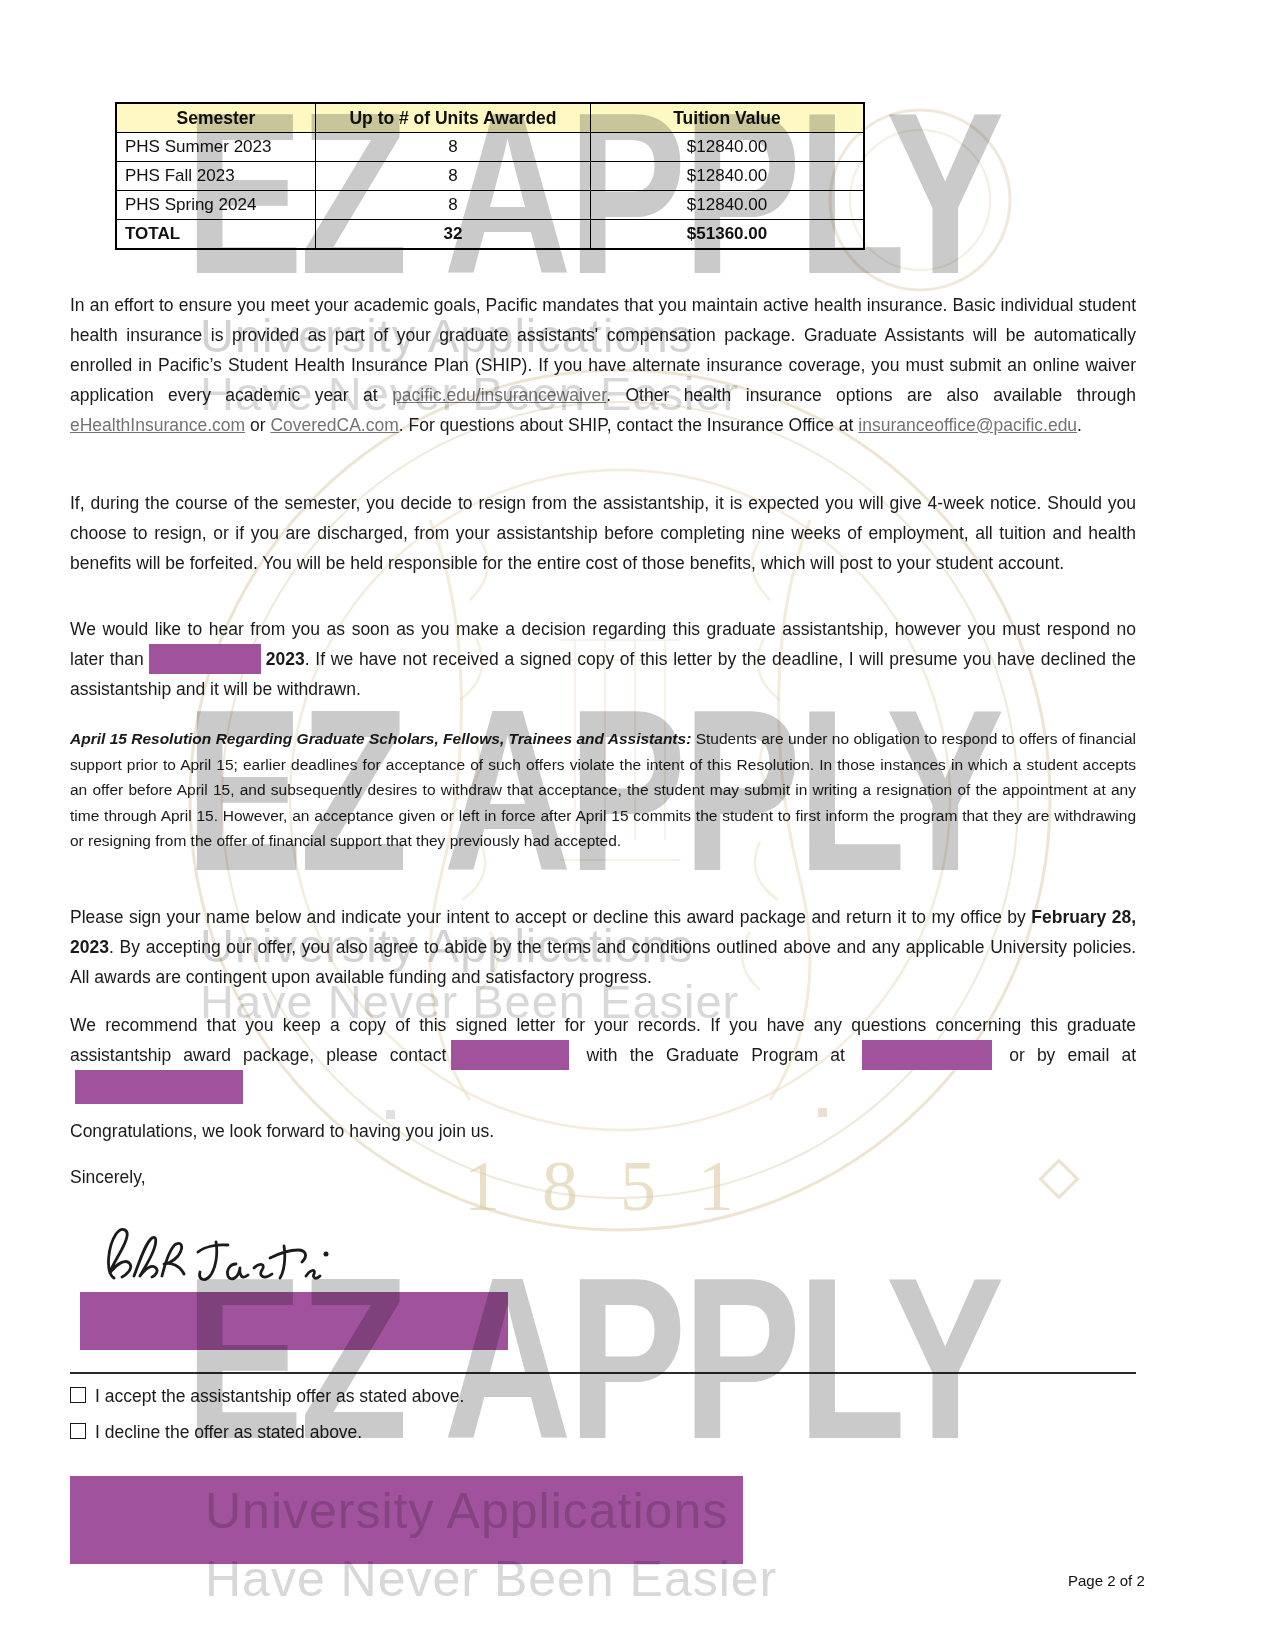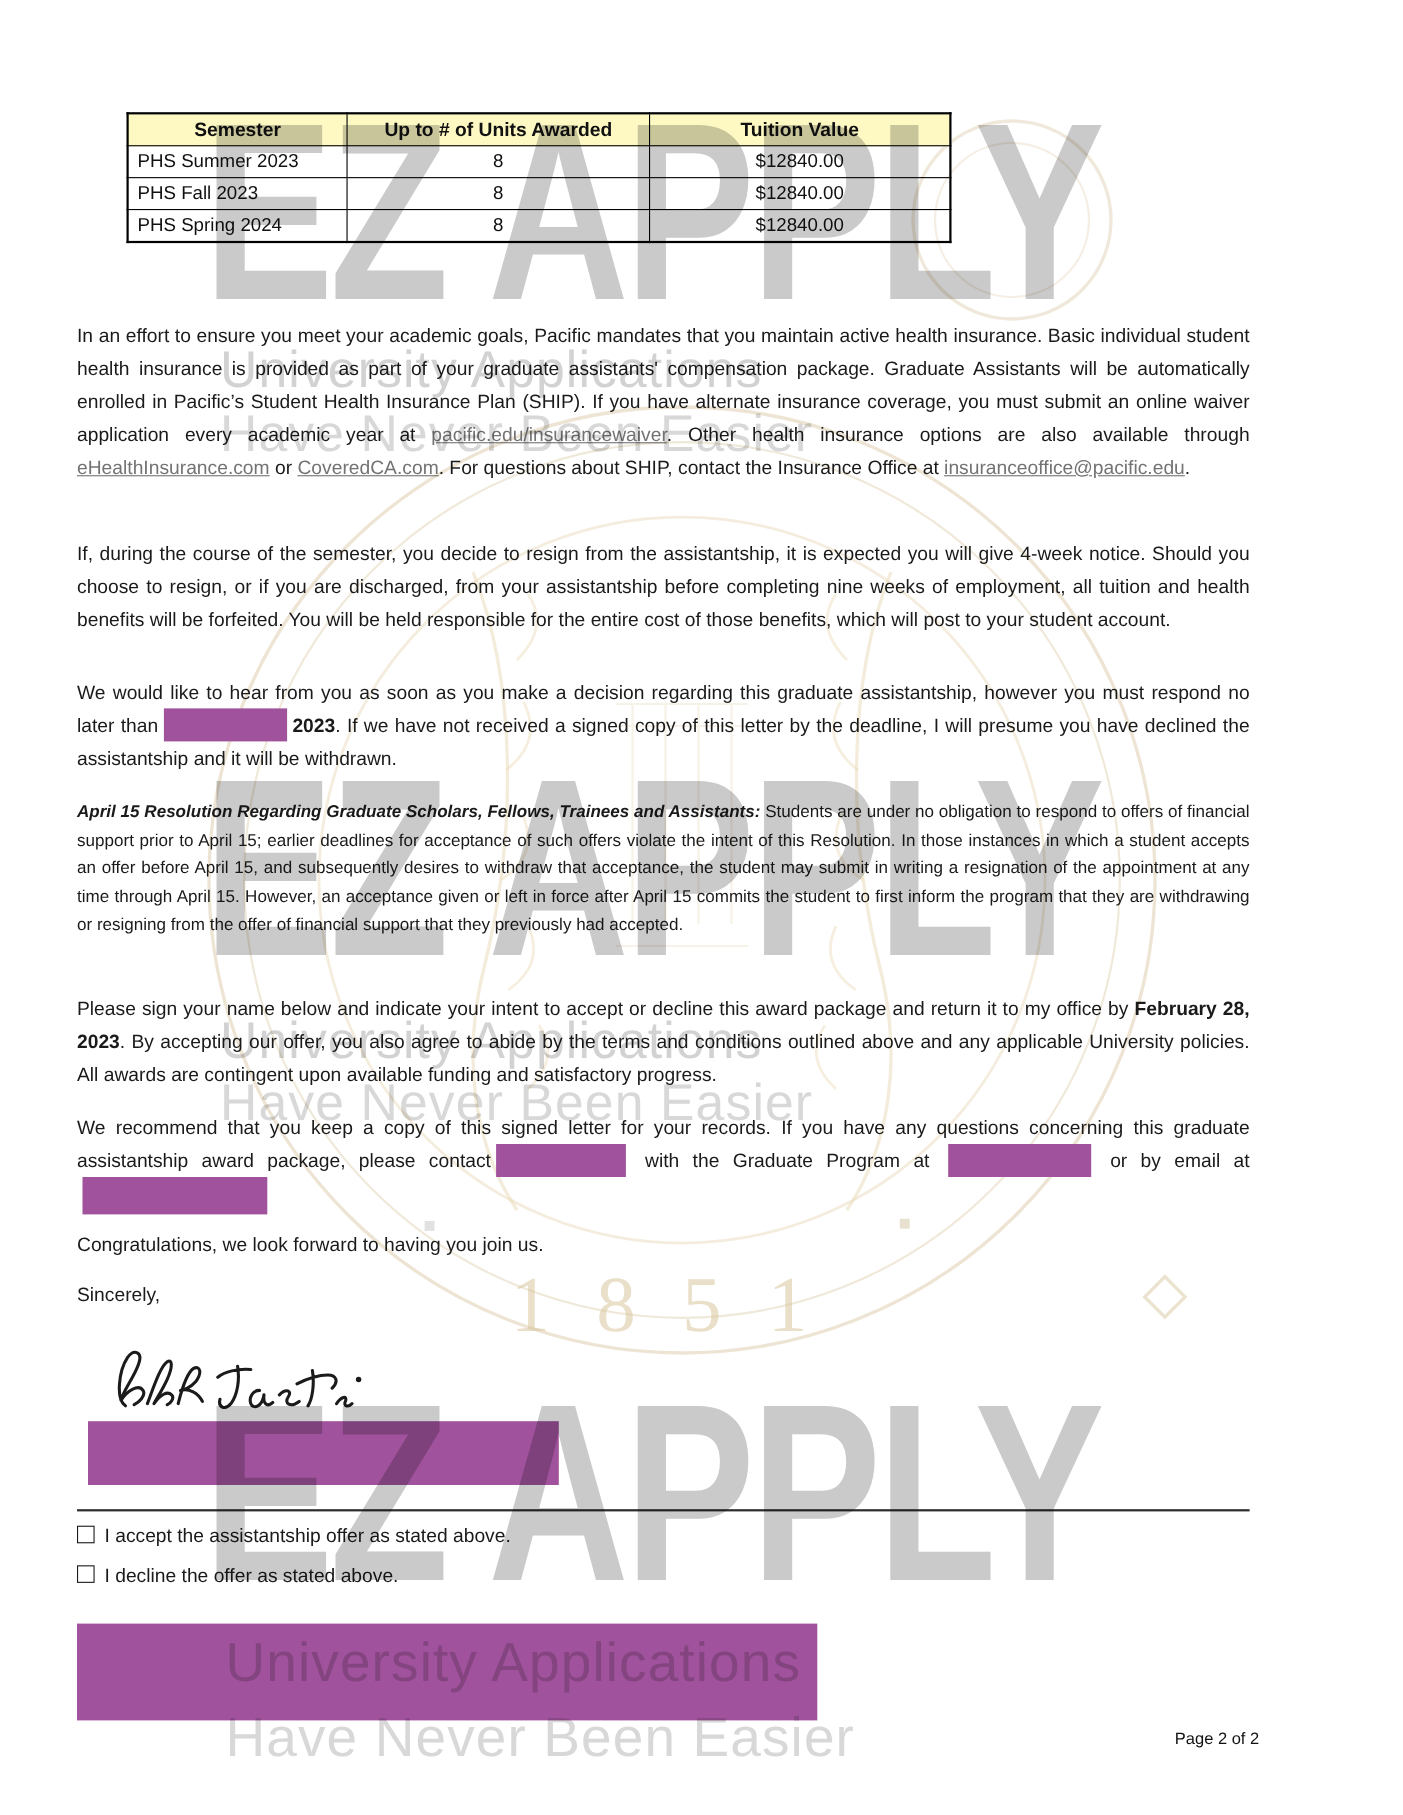--- a/index.html
+++ b/index.html
@@ -107,20 +107,25 @@
         <tr>
           <td class="c0">PHS Fall 2023</td>
           <td class="c1">8</td>
           <td class="c2">$12840.00</td>
         </tr>
         <tr>
           <td class="c0">PHS Spring 2024</td>
           <td class="c1">8</td>
           <td class="c2">$12840.00</td>
         </tr>
+        <tr class="total">
+          <td class="c0">TOTAL</td>
+          <td class="c1">32</td>
+          <td class="c2">$51360.00</td>
+        </tr>
       </tbody>
     </table>
 
     <p class="para" style="top:290px"><span>In an effort to ensure you meet your academic goals, Pacific mandates that you maintain active health insurance. Basic individual student health insurance is provided as part of your graduate assistants' compensation package. Graduate Assistants will be automatically enrolled in Pacific’s Student Health Insurance Plan (SHIP). If you have alternate insurance coverage, you must submit an online waiver application every academic year at </span><a class="link">pacific.edu/insurancewaiver</a><span>. Other health insurance options are also available through </span><a class="link">eHealthInsurance.com</a><span> or </span><a class="link">CoveredCA.com</a><span>. For questions about SHIP, contact the Insurance Office at </span><a class="link">insuranceoffice@pacific.edu</a><span>.</span></p>
 
     <p class="para" style="top:488px">If, during the course of the semester, you decide to resign from the assistantship, it is expected you will give 4-week notice. Should you choose to resign, or if you are discharged, from your assistantship before completing nine weeks of employment, all tuition and health benefits will be forfeited. You will be held responsible for the entire cost of those benefits, which will post to your student account.</p>
 
     <p class="para" style="top:614px"><span>We would like to hear from you as soon as you make a decision regarding this graduate assistantship, however you must respond no later than</span><span class="redact r-date"></span><span class="bold">2023</span><span>. If we have not received a signed copy of this letter by the deadline, I will presume you have declined the assistantship and it will be withdrawn.</span></p>
 
     <p class="para small" style="top:726px"><span class="lead">April 15 Resolution Regarding Graduate Scholars, Fellows, Trainees and Assistants:</span><span> Students are under no obligation to respond to offers of financial support prior to April 15; earlier deadlines for acceptance of such offers violate the intent of this Resolution. In those instances in which a student accepts an offer before April 15, and subsequently desires to withdraw that acceptance, the student may submit in writing a resignation of the appointment at any time through April 15. However, an acceptance given or left in force after April 15 commits the student to first inform the program that they are withdrawing or resigning from the offer of financial support that they previously had accepted.</span></p>

